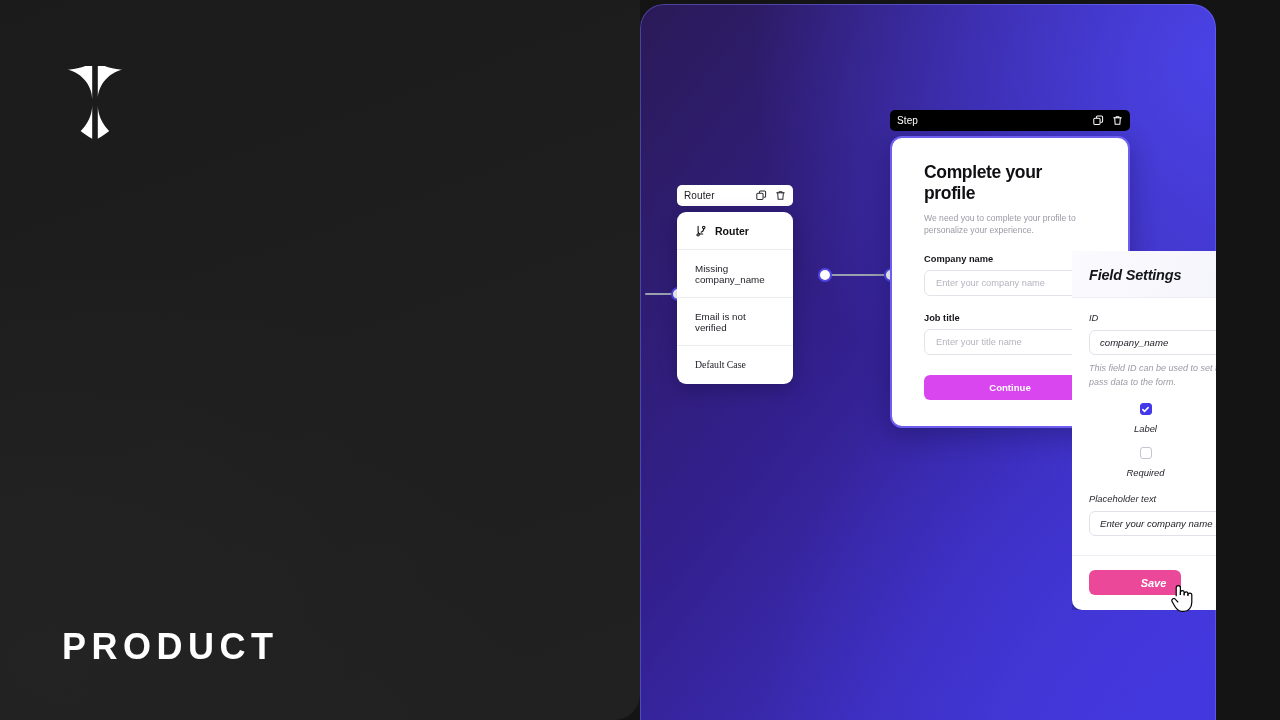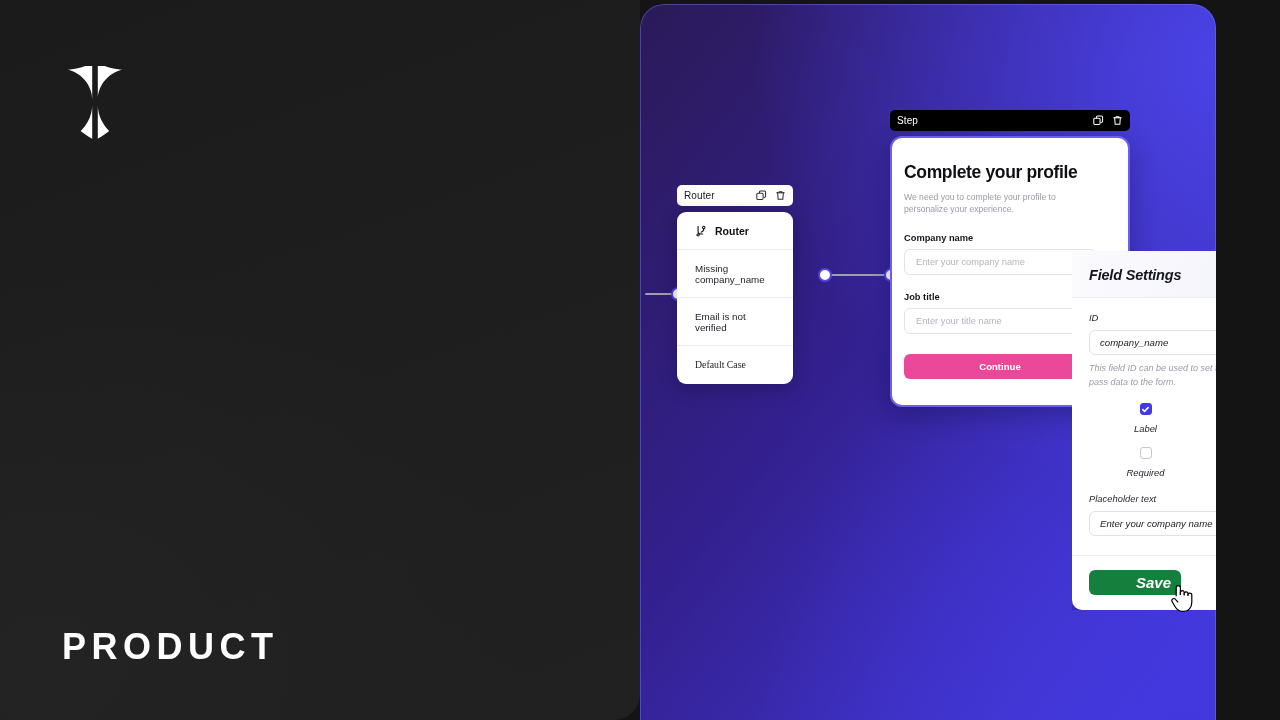--- a/index.html
+++ b/index.html
@@ -86,36 +86,36 @@
     font-size:9.8px; color:#1c1c24; padding:13px 18px 12px 18px;
     border-top:1px solid #ebecf0;
   }
   .router-row:last-child{ padding-bottom:2px;font-family:Liberation Serif, serif; }
 
   
   .step-wrap{ position:absolute; left:890px; top:110px; width:240px; }
   .step-body{
     margin-top:5px; background:#ffffff; border-radius:12px;
     border:2px solid #6d5ef0;
-    padding:24px 32px 26px 12px;
+    padding:24px 32px 26px 32px;
     box-shadow:0 8px 26px rgba(10,6,40,.30);
   }
   .step-h1{ font-size:17.5px; font-weight:700; color:#101014; letter-spacing:-.35px; }
   .step-sub{
     margin-top:8px; font-size:8.6px; line-height:1.45; color:#9a9aa6; max-width:165px;
   }
   .fld{ margin-top:17px; }
   .fld-label{ font-size:9.3px; font-weight:700; color:#15151c; }
   .fld-input{
     margin-top:6px; height:26px; border:1px solid #e2e3e9; border-radius:6px;
     display:flex; align-items:center; padding:0 11px;
     font-size:9.3px; color:#b4b4bf; background:#fff;
   }
   .cta{
-    margin-top:20px; height:25px; background:#ec4899; border-radius:6px;
+    margin-top:20px; height:25px; background:#d946ef; border-radius:6px;
     display:flex; align-items:center; justify-content:center;
     color:#ffffff; font-size:9.6px; font-weight:700;
   }
 
   
   .fs-clip{
     position:absolute; left:1072px; top:251px; width:144px; height:359px;
     overflow:hidden;
     font-style:italic;
   }
@@ -148,23 +148,23 @@
     display:flex; align-items:center; justify-content:center;
   }
   .cb-box.on{ background:#4338ea; border-color:#4338ea; }
   .cb-box svg{ display:block; }
   .cb-text{ font-size:9.4px; color:#22222b; }
 
   .fs-footer{
     border-top:1px solid #eceef3; padding:14px 17px 15px 17px;
   }
   .fs-save{
-    width:92px; height:25px; background:#15803d; border-radius:6px;
+    width:92px; height:25px; background:#ec4899; border-radius:6px;
     display:flex; align-items:center; justify-content:center;
-    color:#fff; font-size:15px; font-weight:700;padding-left:37px;
+    color:#fff; font-size:11px; font-weight:700;padding-left:37px;
   }
 
   
   .cursor{ position:absolute; left:1170px; top:583px; width:26px; height:30px; }
   .cursor svg{ display:block; }
 </style>
 </head>
 <body>
 
 <div id="stage">

